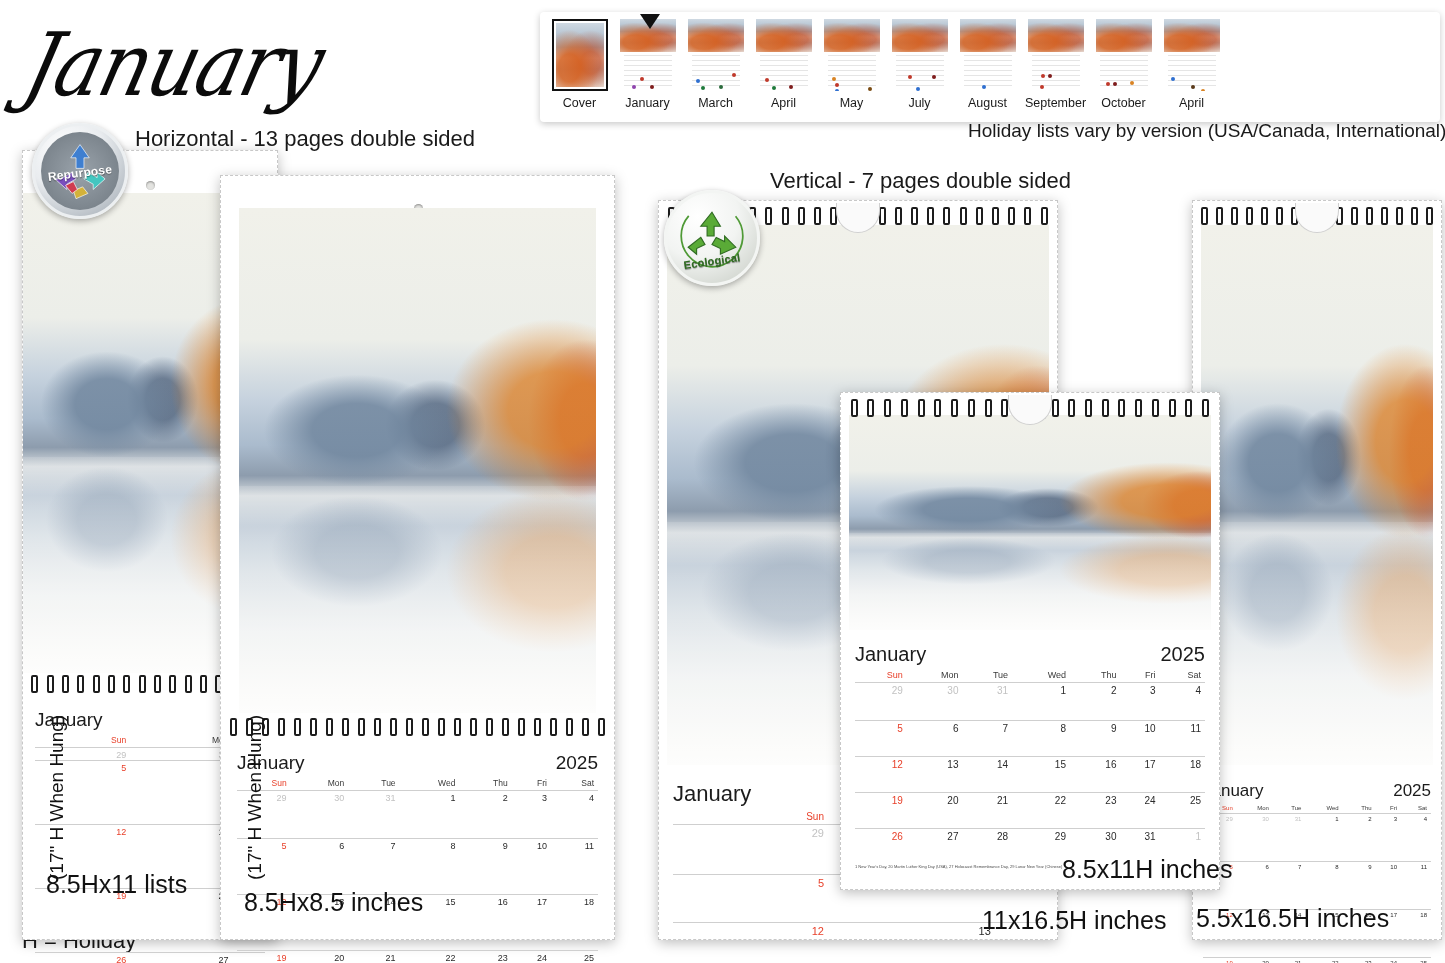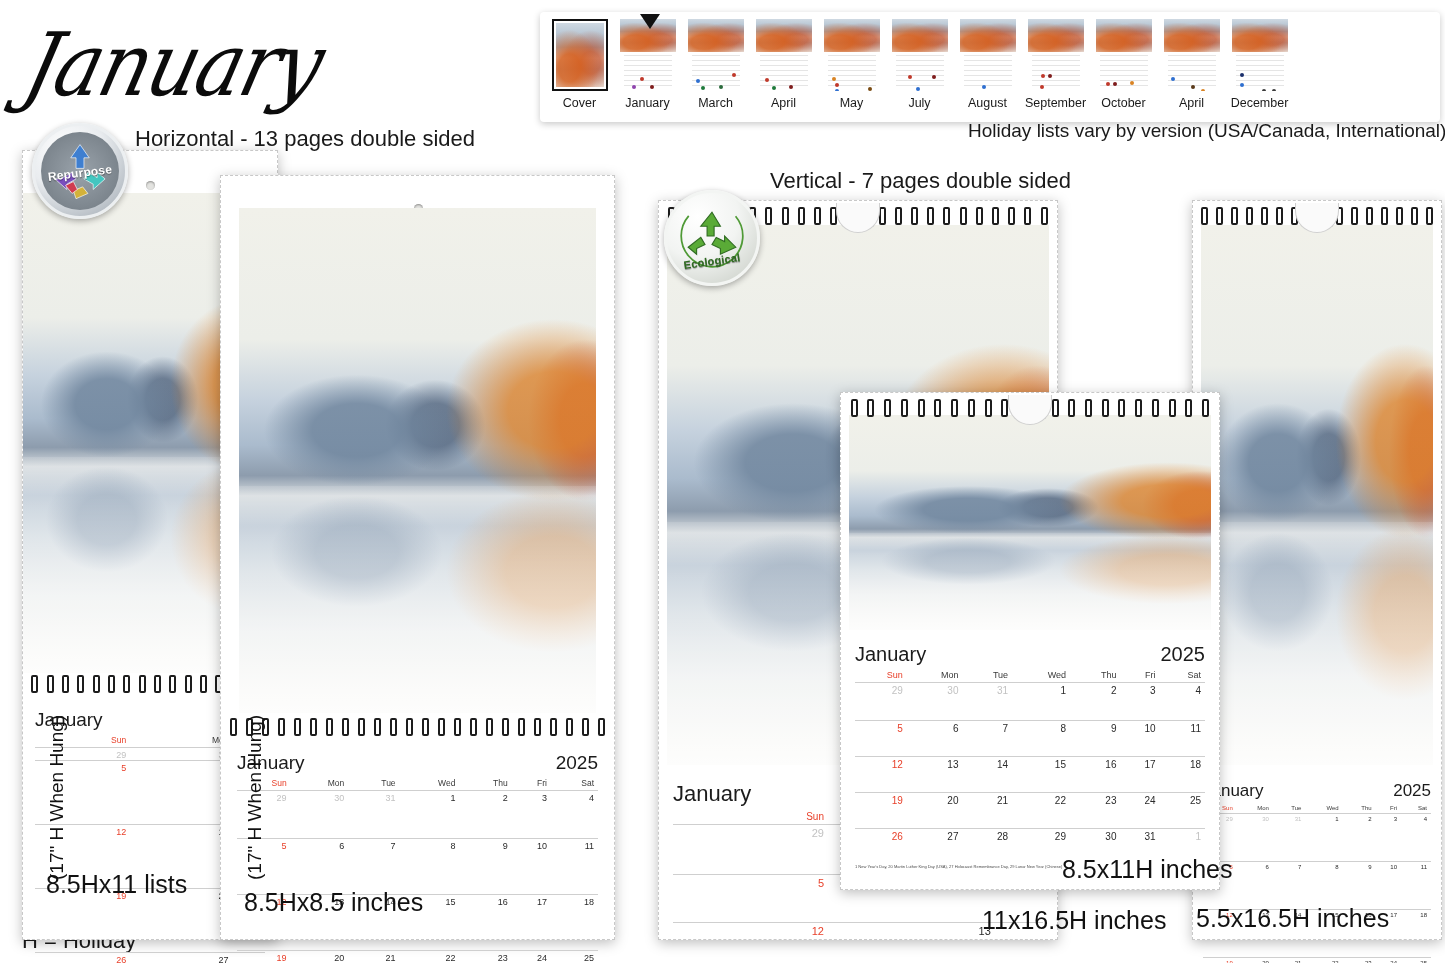--- a/index.html
+++ b/index.html
@@ -304,34 +304,20 @@
         <div class="art"></div>
         <div class="grid"></div>
       <span class="dot" style="left:7px;top:58px;background:#2f6fd0"></span>
 
       <span class="dot" style="left:27px;top:66px;background:#5a3a1a"></span>
       <span class="dot" style="left:37px;top:70px;background:#d98324"></span>
     </div>
     <div class="lbl">April</div>
   </div>
 
-  <div class="thumb">
-    <div class="mini">
-      <div class="hook"></div>
-        <div class="art"></div>
-        <div class="grid"></div>
-      <span class="dot" style="left:8px;top:54px;background:#1a2f6b"></span>
-      <span class="dot" style="left:8px;top:64px;background:#2f6fd0"></span>
-
-      <span class="dot" style="left:30px;top:70px;background:#3a3a3a"></span>
-      <span class="dot" style="left:40px;top:70px;background:#3a3a3a"></span>
-
-    </div>
-    <div class="lbl">December</div>
-  </div>
 </div>
 <div id="strip-pointer"></div>
 
 <div class="sec-caption" id="cap-horizontal">Horizontal - 13 pages double sided</div>
 <div class="sec-caption" id="cap-vertical">Vertical - 7 pages double sided</div>
 <div class="sec-caption" id="cap-holiday">Holiday lists vary by version (USA/Canada, International)</div>
 <div class="sec-caption" id="cap-hheight">H = Holiday</div>
 
 <div class="badge" id="badge-repurpose">
   <div class="inner">

